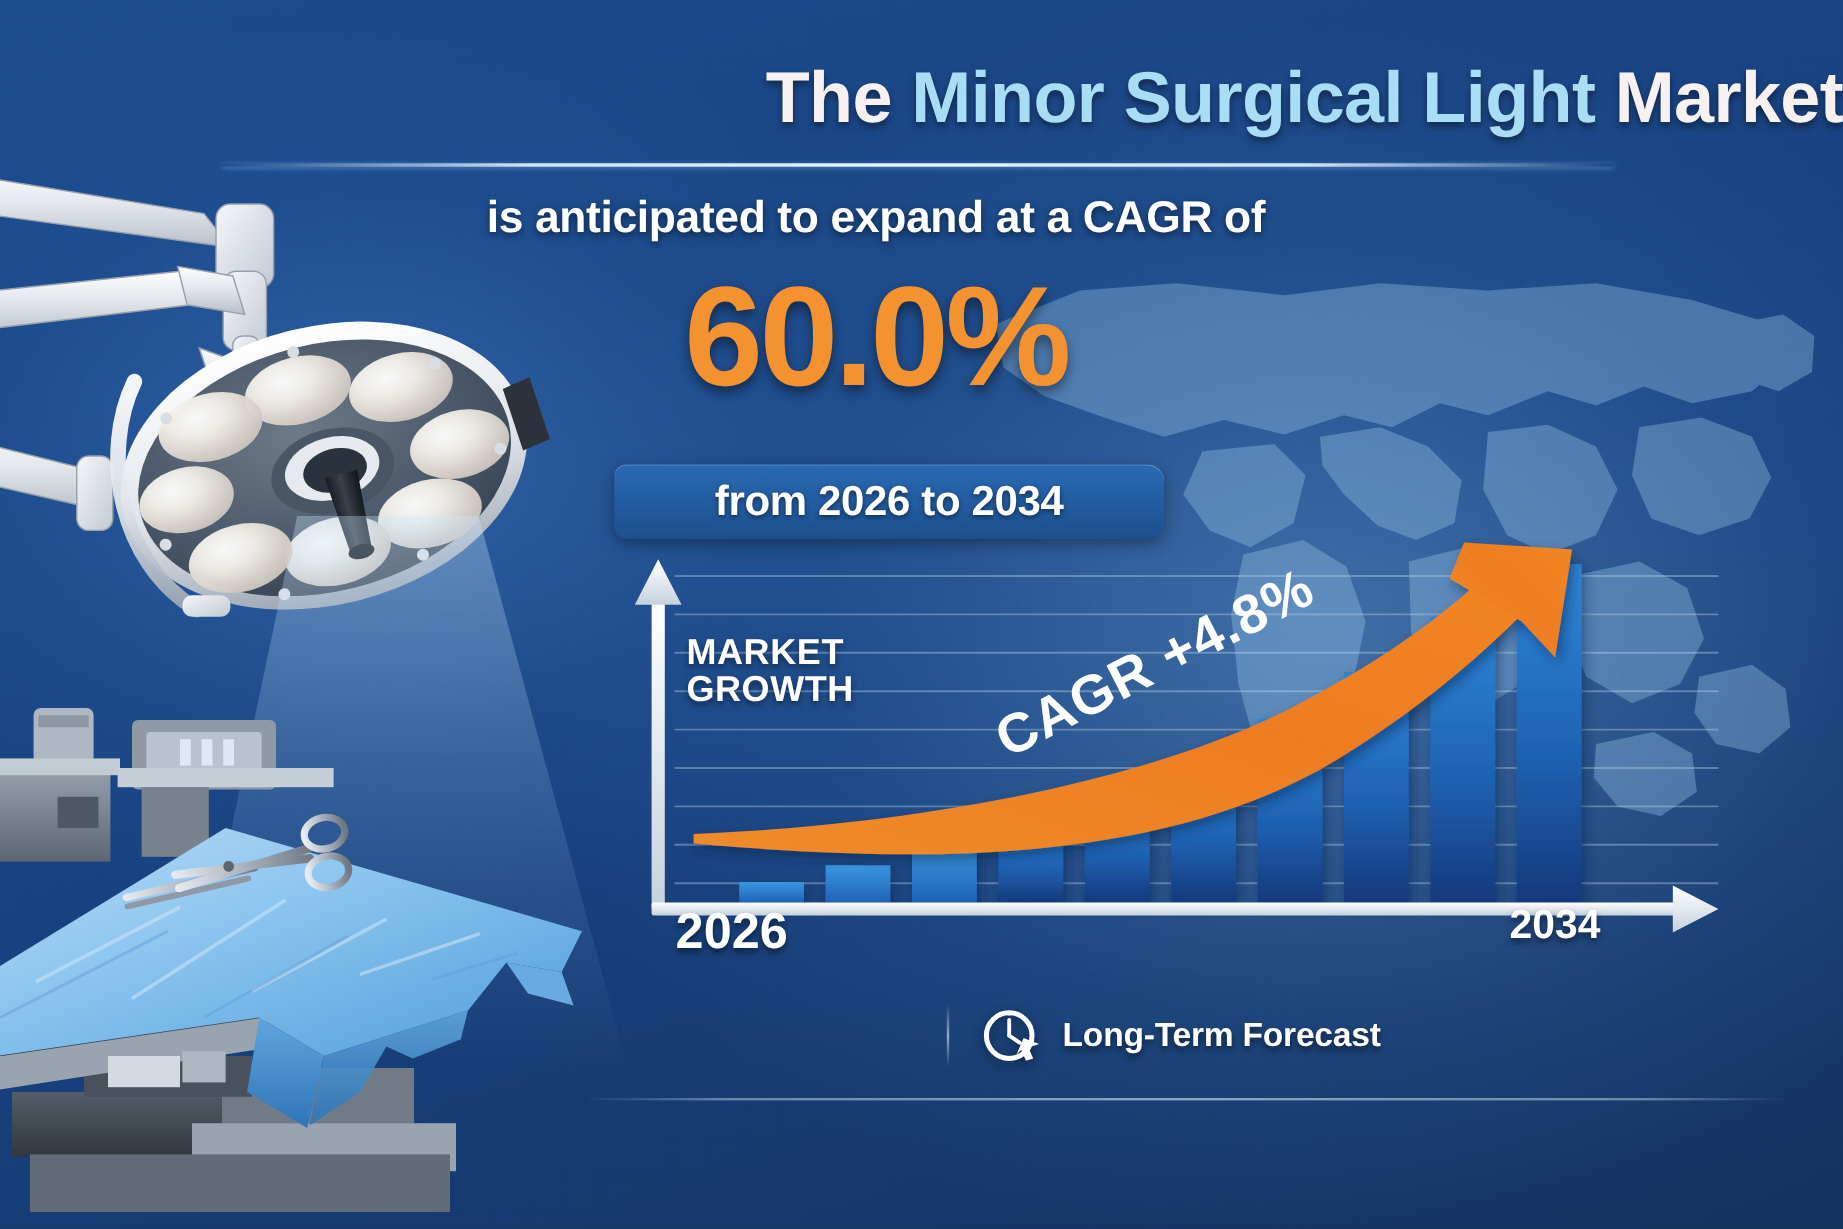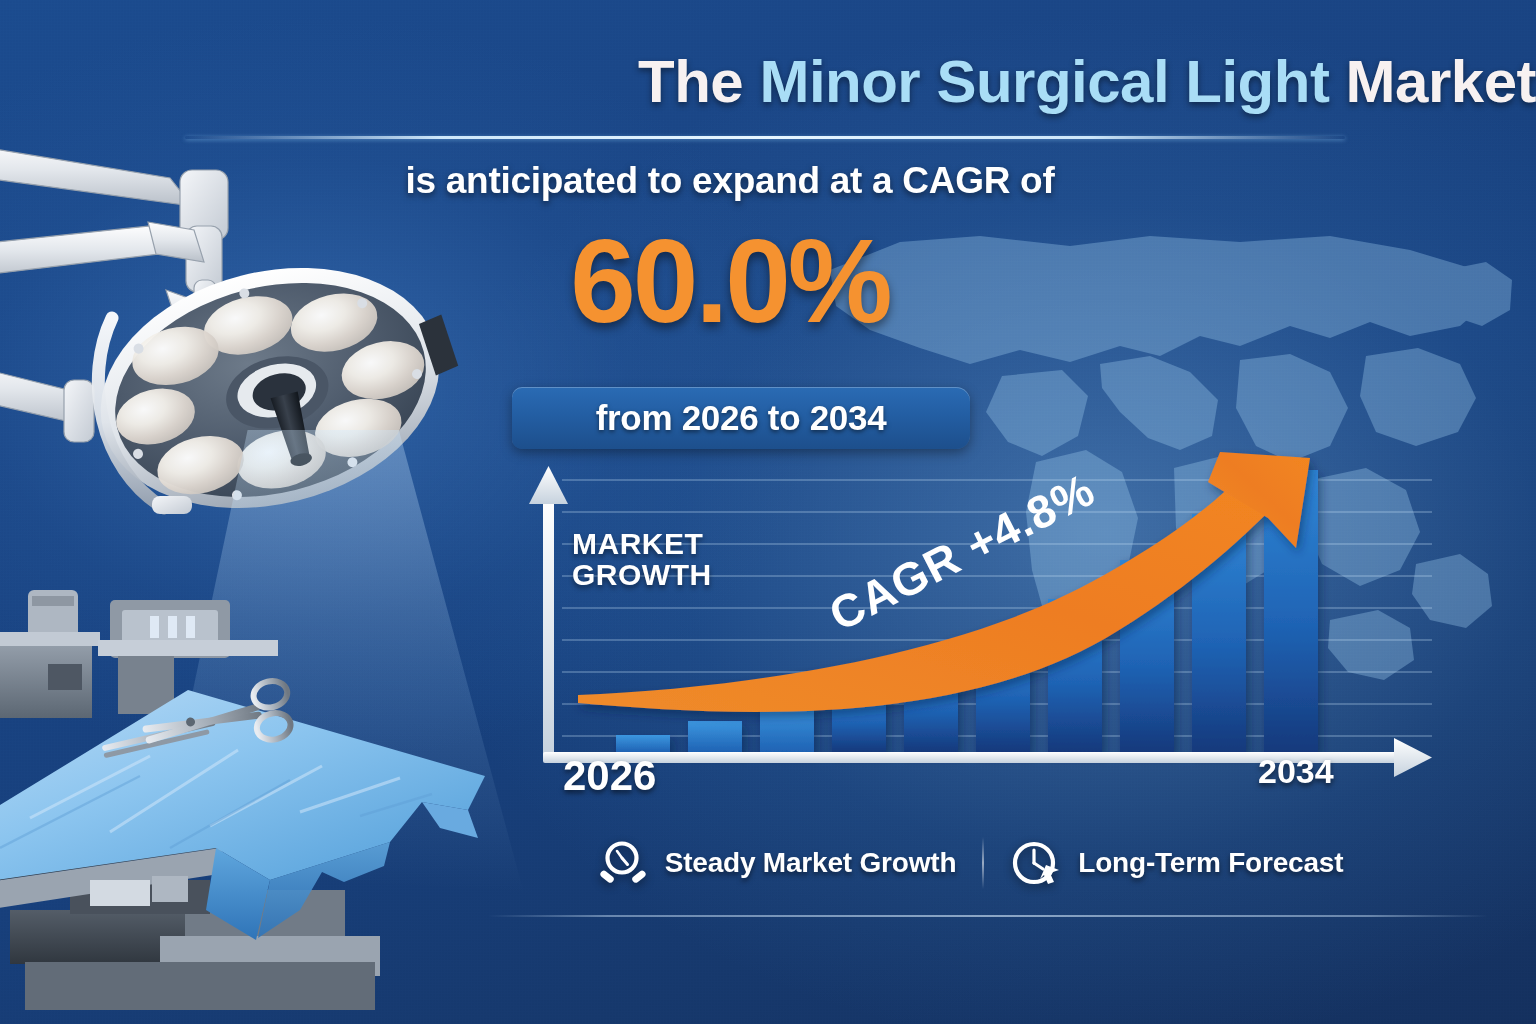--- a/index.html
+++ b/index.html
@@ -390,30 +390,20 @@
 
   <div id="axis-label">
     <div>MARKET</div>
     <div>GROWTH</div>
   </div>
   <div id="year-start">2026</div>
   <div id="year-end">2034</div>
 
   <div id="footer">
 
-    <div class="foot-item">
-      <svg class="ficon" viewBox="0 0 52 52">
-        <circle cx="25" cy="21" r="14.5" fill="none" stroke="#ffffff" stroke-width="4.2"></circle>
-        <line x1="25" y1="21" x2="30.5" y2="27.5" stroke="#ffffff" stroke-width="3" stroke-linecap="round"></line>
-        <line x1="25" y1="21" x2="20" y2="14" stroke="#ffffff" stroke-width="2.6" stroke-linecap="round"></line>
-        <rect x="3" y="36" width="15" height="7" rx="3.5" fill="#ffffff" transform="rotate(38 10 39)"></rect>
-        <rect x="34" y="36" width="15" height="7" rx="3.5" fill="#ffffff" transform="rotate(-38 42 39)"></rect>
-      </svg>
-      <span class="flabel">Steady Market Growth</span>
-    </div>
 
     <div class="foot-sep"></div>
 
     <div class="foot-item">
       <svg class="ficon" viewBox="0 0 52 52">
         <circle cx="24" cy="26" r="19" fill="none" stroke="#ffffff" stroke-width="4.2"></circle>
         <line x1="24" y1="26" x2="24" y2="13" stroke="#ffffff" stroke-width="3.2" stroke-linecap="round"></line>
         <line x1="24" y1="26" x2="33" y2="32" stroke="#ffffff" stroke-width="3.2" stroke-linecap="round"></line>
         <circle cx="24" cy="7.5" r="1.8" fill="#ffffff"></circle>
         <circle cx="24" cy="44.5" r="1.8" fill="#ffffff"></circle>

